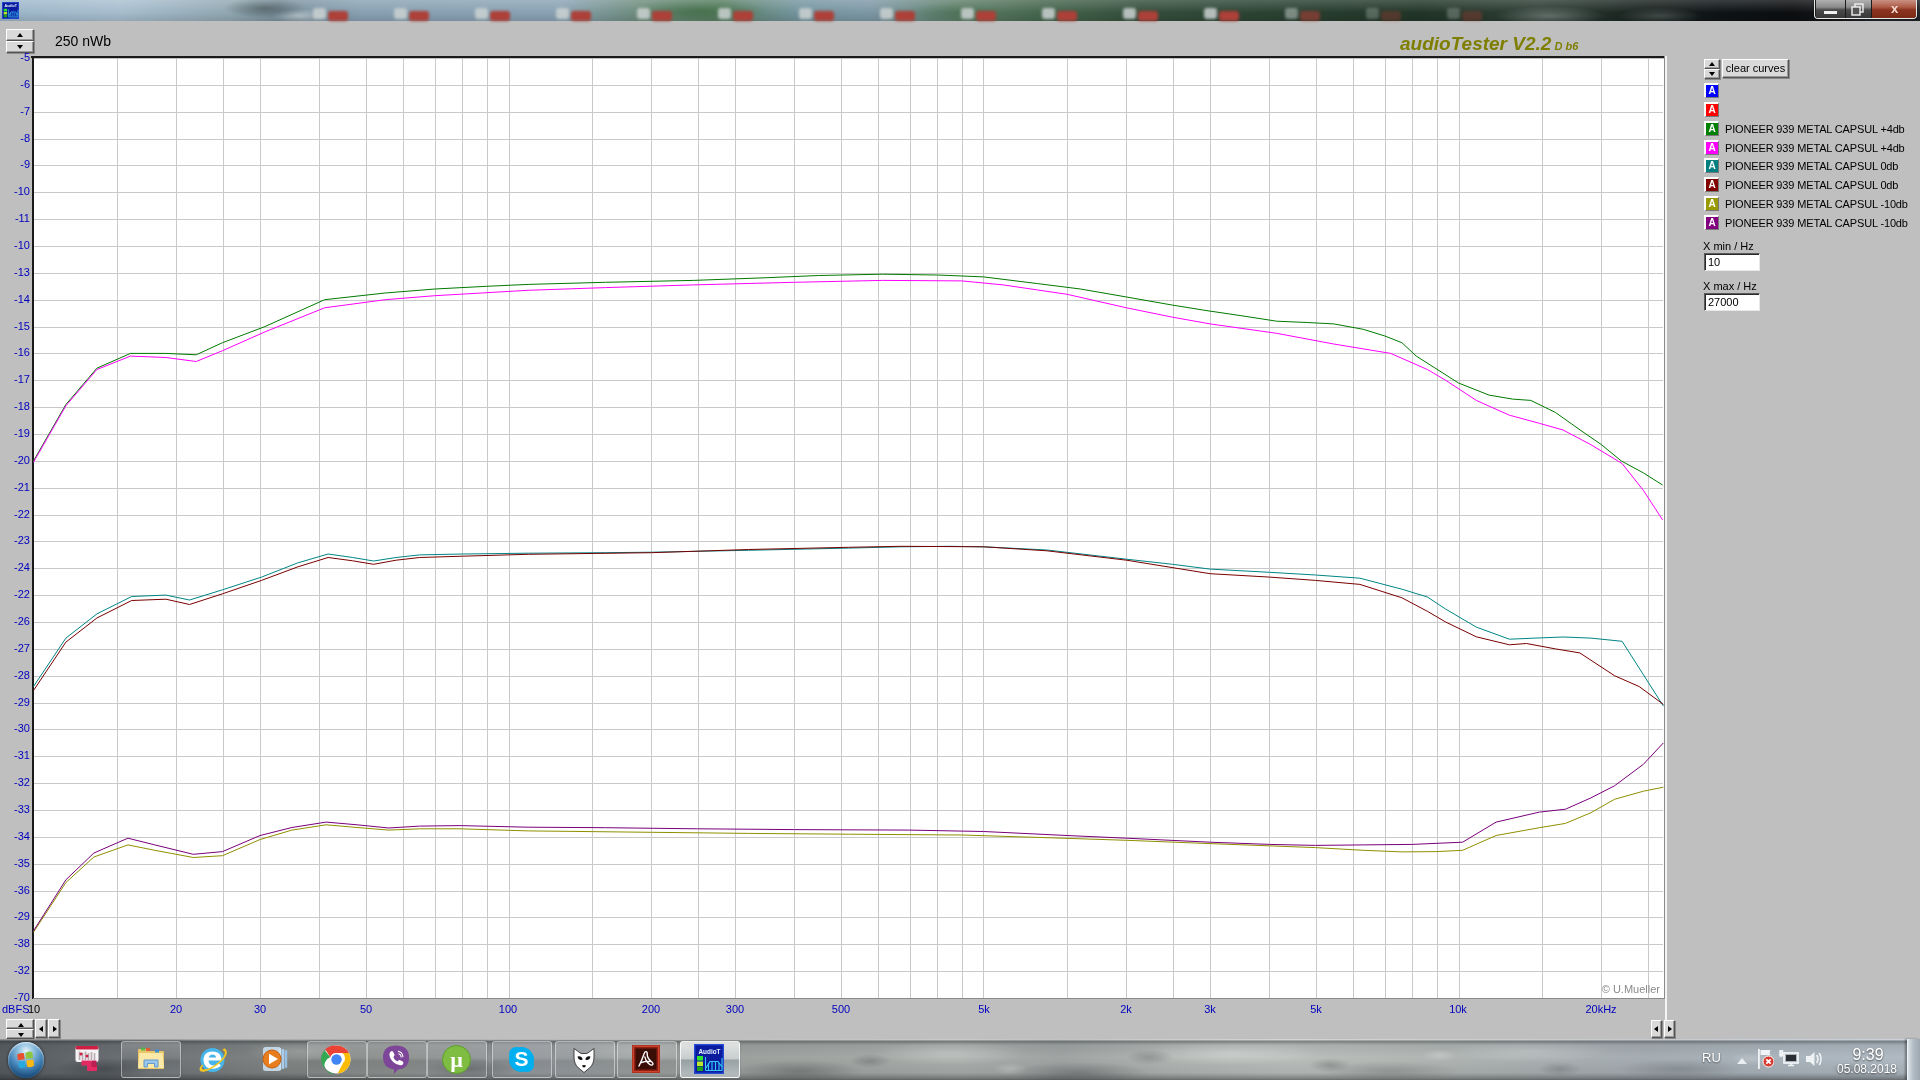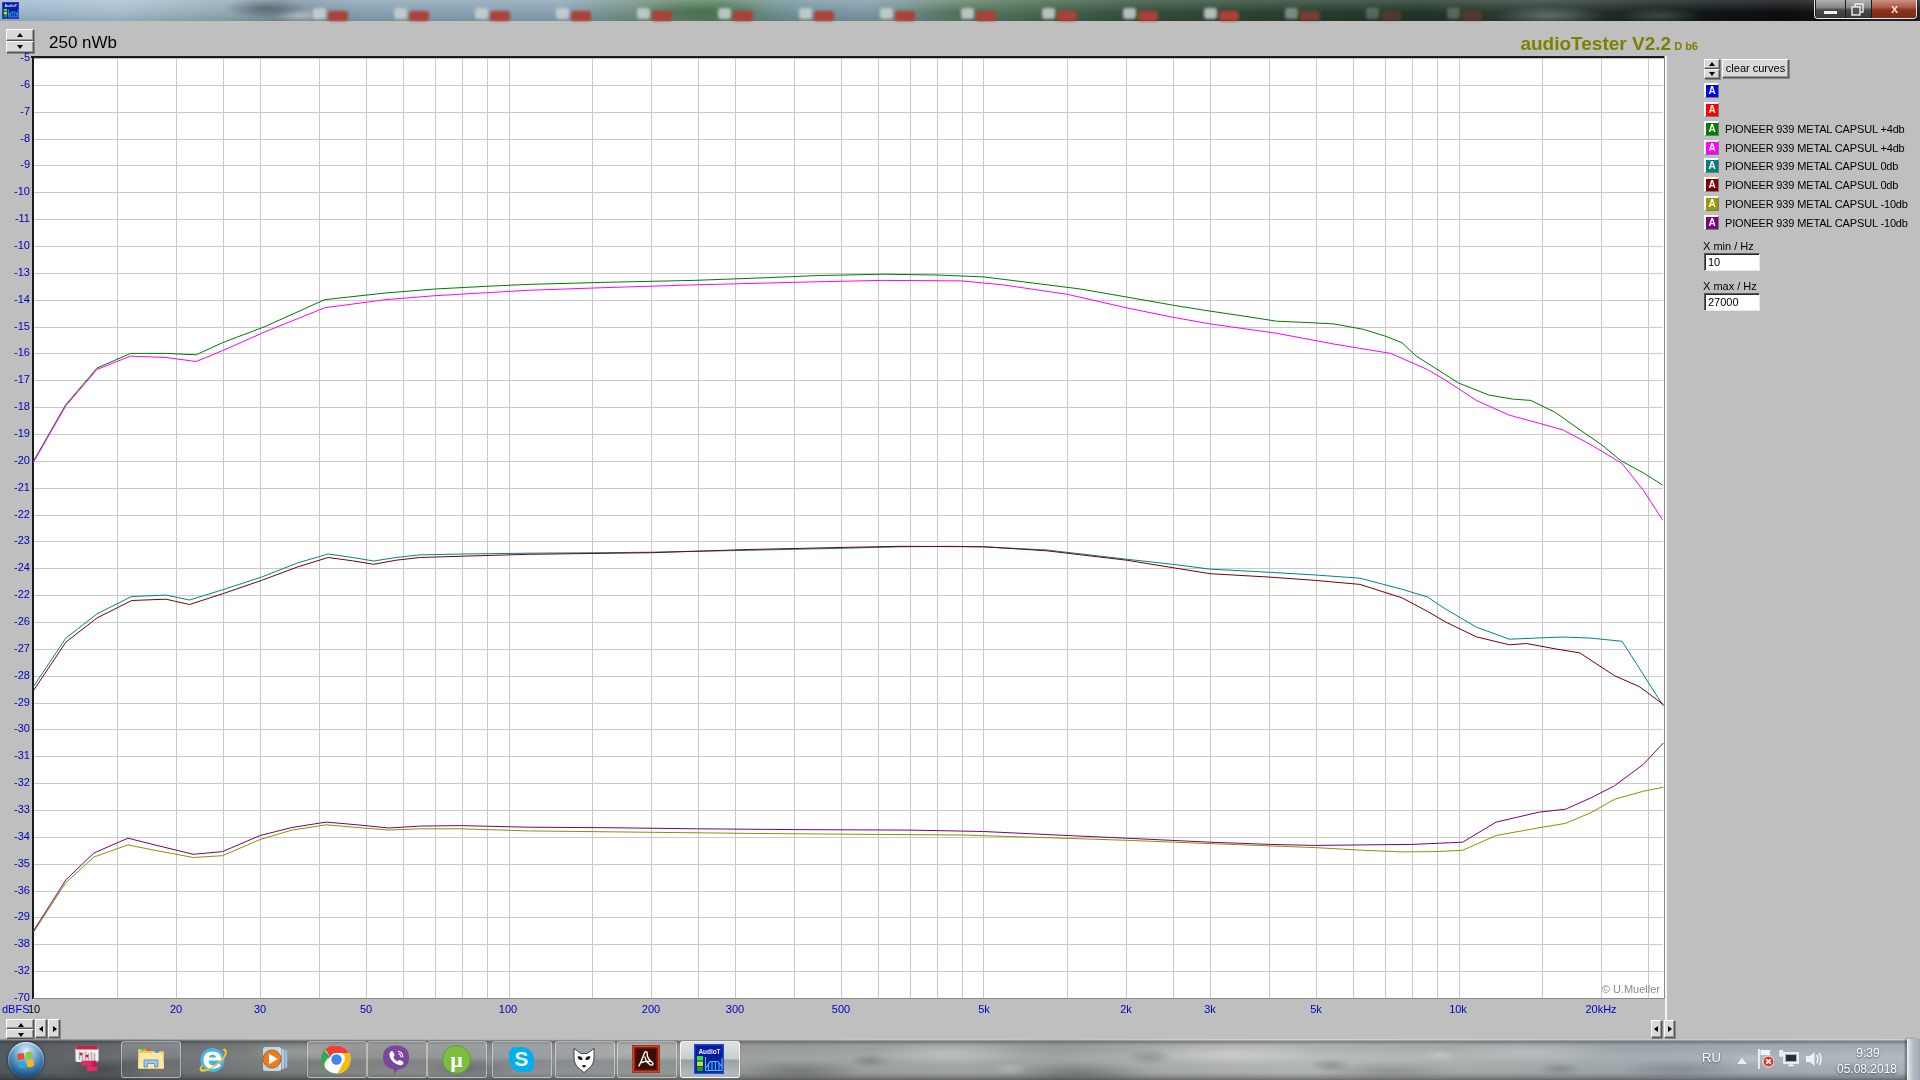--- a/index.html
+++ b/index.html
@@ -154,22 +154,22 @@
  </svg>
  <div class="abs" style="left:57px;top:0;width:45px;height:18px;color:#f2d8ce;font-size:13px;font-weight:bold;text-align:center;line-height:18px">x</div>
 </div>
 
 <div class="btn" style="left:6px;top:29px;width:28px;height:12px">
       <div class="tri-u" style="left:10px;top:3px"></div>
     </div>
 <div class="btn" style="left:6px;top:41px;width:28px;height:12px">
       <div class="tri-d" style="left:10px;top:3px"></div>
     </div>
-<div class="abs" style="left:49px;top:33px;font-size:17px">250 nWb</div>
-<div class="abs" style="left:1400px;top:33px;width:298px;text-align:right;color:#7e7e00;font-weight:bold;font-size:19px;z-index:6">audioTester V2.2<span style="font-size:11px"> D b6</span></div>
+<div class="abs" style="left:55px;top:33px;font-size:14px">250 nWb</div>
+<div class="abs" style="left:1400px;top:33px;width:298px;text-align:left;color:#7e7e00;font-style:italic;font-weight:bold;font-size:19px;z-index:6">audioTester V2.2<span style="font-size:11px"> D b6</span></div>
 
 <div id="pbord-t"></div>
     <div id="pbord-l"></div>
 <div id="plot"></div>
 <svg width="1631" height="941" style="position:absolute;left:33px;top:58px" viewBox="0 0 1631 941">
 <path d="M84.5 1V940 M143.5 1V940 M190.5 1V940 M227.5 1V940 M286.5 1V940 M333.5 1V940 M370.5 1V940 M402.5 1V940 M429.5 1V940 M454.5 1V940 M476.5 1V940 M559.5 1V940 M618.5 1V940 M665.5 1V940 M702.5 1V940 M761.5 1V940 M808.5 1V940 M845.5 1V940 M877.5 1V940 M904.5 1V940 M929.5 1V940 M950.5 1V940 M1034.5 1V940 M1093.5 1V940 M1140.5 1V940 M1177.5 1V940 M1236.5 1V940 M1283.5 1V940 M1320.5 1V940 M1352.5 1V940 M1379.5 1V940 M1404.5 1V940 M1426.5 1V940 M1509.5 1V940 M1568.5 1V940 M1615.5 1V940" stroke="#c9c9c9" stroke-width="1" fill="none"></path>
 <path d="M1 27.5H1630 M1 54.5H1630 M1 81.5H1630 M1 107.5H1630 M1 134.5H1630 M1 161.5H1630 M1 188.5H1630 M1 215.5H1630 M1 242.5H1630 M1 269.5H1630 M1 295.5H1630 M1 322.5H1630 M1 349.5H1630 M1 376.5H1630 M1 403.5H1630 M1 430.5H1630 M1 457.5H1630 M1 483.5H1630 M1 510.5H1630 M1 537.5H1630 M1 564.5H1630 M1 591.5H1630 M1 618.5H1630 M1 645.5H1630 M1 671.5H1630 M1 698.5H1630 M1 725.5H1630 M1 752.5H1630 M1 779.5H1630 M1 806.5H1630 M1 833.5H1630 M1 859.5H1630 M1 886.5H1630 M1 913.5H1630" stroke="#c9c9c9" stroke-width="1" fill="none"></path>
 <polyline points="0.5,402.9 32.9,346.5 63.9,310.2 97.5,295.4 132.9,295.4 163.2,296.8 189.5,284.7 231.9,268.6 291.6,241.7 352.2,235.0 401.9,231.0 453.8,228.3 495.2,226.4 572.5,224.3 660.4,222.4 733.9,219.7 785.8,217.5 849.5,216.2 904.5,217.0 950.5,218.9 1004.6,225.6 1047.5,231.0 1093.5,239.0 1139.5,247.1 1173.0,252.5 1208.9,257.8 1243.6,263.2 1274.1,264.5 1300.7,265.9 1330.2,271.3 1351.9,278.0 1368.9,284.7 1383.3,298.1 1425.5,325.0 1456.1,337.1 1479.6,341.1 1497.8,342.4 1522.5,354.5 1549.0,373.3 1568.5,386.7 1588.2,402.9 1610.4,414.9 1629.6,427.0" fill="none" stroke="#007a00" stroke-width="1"></polyline>
       <polyline points="0.5,404.2 32.9,347.8 63.9,311.5 97.5,298.1 132.9,299.5 163.2,303.5 189.5,292.7 231.9,273.9 291.6,249.8 352.2,241.7 401.9,237.7 495.2,232.3 572.5,229.6 660.4,226.9 761.5,224.3 849.5,222.4 928.8,222.9 970.2,226.9 1034.1,236.3 1093.5,249.8 1139.5,259.2 1177.1,265.9 1243.6,275.3 1300.7,286.0 1357.7,295.4 1394.4,311.5 1412.7,322.3 1443.3,342.4 1476.4,357.2 1506.4,365.3 1530.1,372.0 1557.9,386.7 1589.1,405.5 1610.4,432.4 1629.6,461.9" fill="none" stroke="#ff00ff" stroke-width="1"></polyline>
       <polyline points="0.5,628.5 32.9,580.1 63.9,555.9 98.7,538.5 132.9,537.1 156.5,542.0 189.5,531.8 228.5,519.1 264.7,504.9 295.1,496.0 319.7,499.5 340.6,503.0 363.1,499.5 386.6,496.9 429.5,496.0 495.2,495.2 572.5,494.7 618.5,494.2 715.4,492.3 815.6,490.1 867.9,488.8 917.0,488.3 950.5,488.8 1013.9,492.0 1093.5,501.2 1139.5,506.3 1177.1,511.1 1236.5,514.3 1282.5,517.0 1326.9,520.2 1368.9,531.2 1394.4,539.0 1412.7,551.1 1443.3,569.1 1476.4,581.2 1502.1,580.1 1530.1,579.0 1557.9,580.1 1589.1,583.3 1630.4,648.1" fill="none" stroke="#008585" stroke-width="1"></polyline>
@@ -425,17 +425,17 @@
 <rect x="5" y="4" width="14" height="10" fill="none" stroke="#eef2f4" stroke-width="1.8"></rect>
 <rect x="7" y="6" width="10" height="6" fill="#2a2e33"></rect>
 <path d="M9 16.5 L15 16.5 M12 14 L12 16.5" stroke="#eef2f4" stroke-width="1.6"></path>
 <path d="M2 1 L2 8 M1 1 L1 4 M3.5 1 L3.5 4" stroke="#eef2f4" stroke-width="1.4"></path>
 <rect x="0.2" y="4" width="4" height="3.4" fill="#eef2f4"></rect>
 </svg>
 <svg style="position:absolute;left:1804px;top:1049px" width="20" height="20" viewBox="0 0 20 20">
 <path d="M2 7 L6 7 L10.5 3 L10.5 17 L6 13 L2 13 Z" fill="#eef2f4"></path>
 <path d="M13 6.5 Q15 10 13 13.5 M15.5 4.5 Q18.5 10 15.5 15.5" stroke="#eef2f4" stroke-width="1.6" fill="none" stroke-linecap="round"></path>
 </svg>
-<div class="tray-t" style="left:1841px;top:1046px;width:54px;text-align:center;font-size:12px">9:39</div>
+<div class="tray-t" style="left:1841px;top:1046px;width:54px;text-align:center;font-size:16px">9:39</div>
 <div class="tray-t" style="left:1835px;top:1062px;width:64px;text-align:center;font-size:12px">05.08.2018</div>
 
 <div id="showdesk"></div>
 
 </div>
 </body></html>

